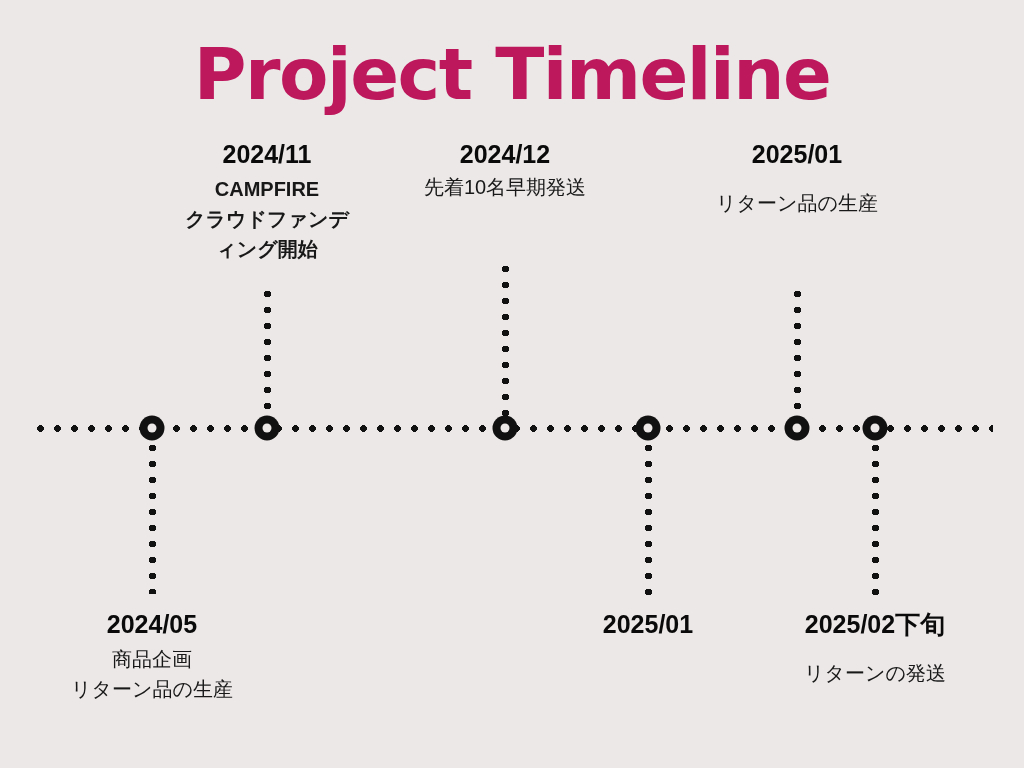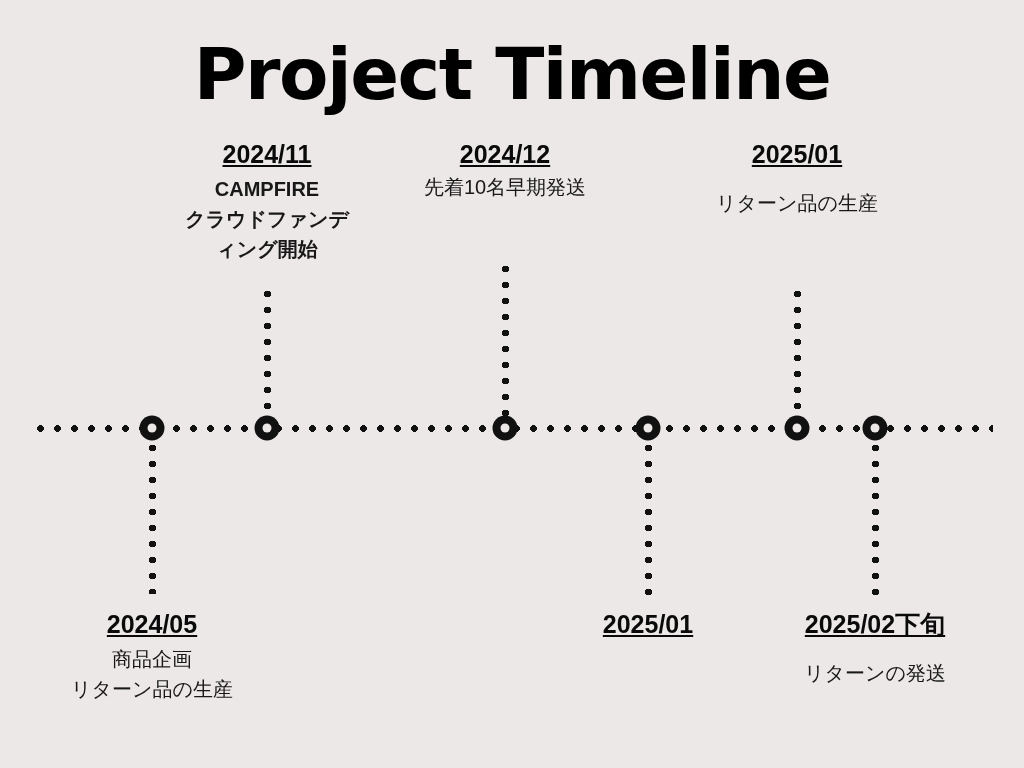--- a/index.html
+++ b/index.html
@@ -27,21 +27,21 @@
   .title {
     position: absolute;
     left: 0;
     top: 34px;
     width: 1024px;
     text-align: center;
     font-size: 72px;
     line-height: 80px;
     font-weight: 700;
     letter-spacing: -1.5px;
-    color: #000000;
+    color: #be185d;
     font-family: "DejaVu Sans", "Liberation Sans", sans-serif;
     white-space: nowrap;
   }
 
   
   .axis {
     position: absolute;
     left: 32px;
     top: 425px;
     width: 961px;
@@ -87,21 +87,20 @@
   .label {
     position: absolute;
     text-align: center;
   }
   .label .date {
     font-size: 25px;
     line-height: 32px;
     font-weight: 700;
     color: #0a0a0a;
     white-space: nowrap;
-    text-decoration: underline;
   }
   .label .desc {
     font-size: 20px;
     line-height: 30px;
     font-weight: 400;
     color: #181818;
   }
   .label .desc .ln { display: block; white-space: nowrap; }
 </style>
 </head>

